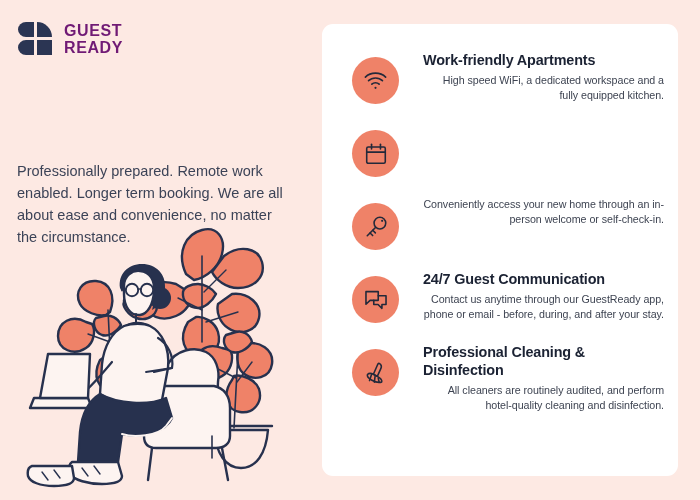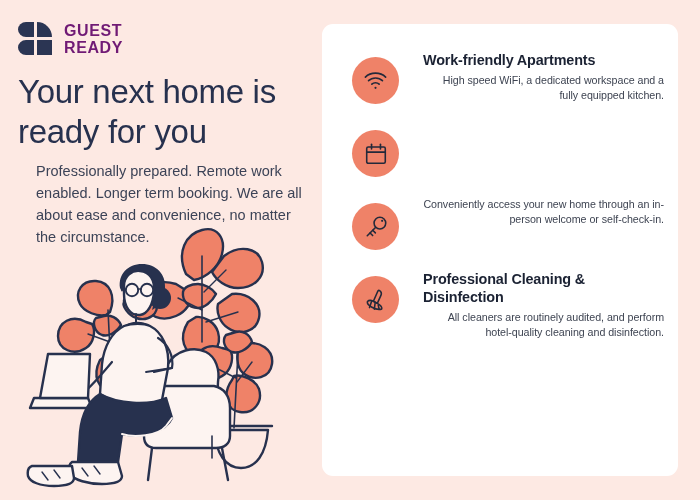--- a/index.html
+++ b/index.html
@@ -22,21 +22,21 @@
     display:block;color:#701a75;font-weight:bold;font-size:16px;
     line-height:17px;letter-spacing:0.6px;
   }
 
   .headline{
     position:absolute;left:18px;top:72px;width:290px;
     color:#27314e;font-size:33px;line-height:40px;font-weight:normal;
     letter-spacing:-0.3px;margin:0;
   }
   .subcopy{
-    position:absolute;left:36px;top:160px;width:277px;
+    position:absolute;left:17px;top:160px;width:277px;
     color:#3c4357;font-size:14.5px;line-height:22px;margin:0;
   }
 
   
   .illo{position:absolute;left:26px;top:222px;width:290px;height:268px;}
   .illo svg{display:block;width:290px;height:268px;}
 
   
   .panel{
     position:absolute;left:322px;top:24px;width:356px;height:452px;
@@ -81,21 +81,20 @@
 
           <rect x="20" y="19" width="15" height="15" fill="#2b3553"></rect>
         </svg>
       </div>
       <div class="logo-word">
         <span>GUEST</span>
         <span>READY</span>
       </div>
     </div>
 
-    <h1 class="headline">Your next home is ready for you</h1>
     <p class="subcopy">Professionally prepared. Remote work enabled. Longer term booking. We are all about ease and convenience, no matter the circumstance.</p>
 
     <div class="illo">
       <svg viewBox="0 0 290 268" width="290" height="268" aria-hidden="true">
         <g fill="none" stroke="#27314e" stroke-width="2.4" stroke-linecap="round" stroke-linejoin="round">
 
           <g>
             <path d="M160 52 C150 30 160 12 176 8 C191 4 200 16 196 32 C193 45 180 56 168 58 Z" fill="#ef8268"></path>
             <path d="M198 34 C214 22 232 26 236 40 C240 55 228 66 212 66 C200 66 190 58 186 50 Z" fill="#ef8268"></path>
             <path d="M150 62 C130 56 118 66 119 80 C120 95 136 100 150 94 C160 90 166 80 166 72 Z" fill="#ef8268"></path>
@@ -219,20 +218,32 @@
             <path d="M13.7 14.3 L4.6 23.4"></path>
             <path d="M7.6 20.4 L10.4 23.2"></path>
             <path d="M10.5 17.5 L13.3 20.3"></path>
           </svg>
         </div>
         <div class="f-text">
           <p class="f-desc">Conveniently access your new home through an in-person welcome or self-check-in.</p>
         </div>
       </div>
 
+      <div class="feature">
+        <div class="badge">
+          <svg viewBox="0 0 28 28" width="26" height="26" fill="none" stroke="#23293a" stroke-width="1.7" stroke-linejoin="round" stroke-linecap="round">
+            <path d="M3.2 5 H16.4 V14.4 H7.6 L3.2 18.6 Z"></path>
+            <path d="M16.4 9.4 H24.8 V18.8 H20.4 L20.4 23 L16.2 18.8 H11.6 V14.4"></path>
+          </svg>
+        </div>
+        <div class="f-text">
+          <p class="f-title">24/7 Guest Communication</p>
+          <p class="f-desc">Contact us anytime through our GuestReady app, phone or email - before, during, and after your stay.</p>
+        </div>
+      </div>
 
       <div class="feature">
         <div class="badge">
           <svg viewBox="0 0 28 28" width="26" height="26" fill="none" stroke="#23293a" stroke-width="1.7" stroke-linecap="round" stroke-linejoin="round">
             <path d="M17.3 3.6 C19.4 4.6 20.2 6.9 19.3 9.1 L15.4 17.6 L11.2 15.4 L15.1 6.4 C16 4.3 16.6 3.3 17.3 3.6 Z"></path>
             <path d="M11.2 15.4 L15.4 17.6 C19.1 19.6 20.6 21.6 20.2 23.6 C17.6 24.6 13.6 24 9.6 21.8 C5.8 19.7 4.2 17.5 4.8 15.6 C6.2 14.2 8.4 14 11.2 15.4 Z"></path>
             <path d="M9.2 15.6 L7 22.2"></path>
             <path d="M13 17.6 L12.2 23.8"></path>
             <path d="M16.4 19.6 L17.4 24"></path>
           </svg>

